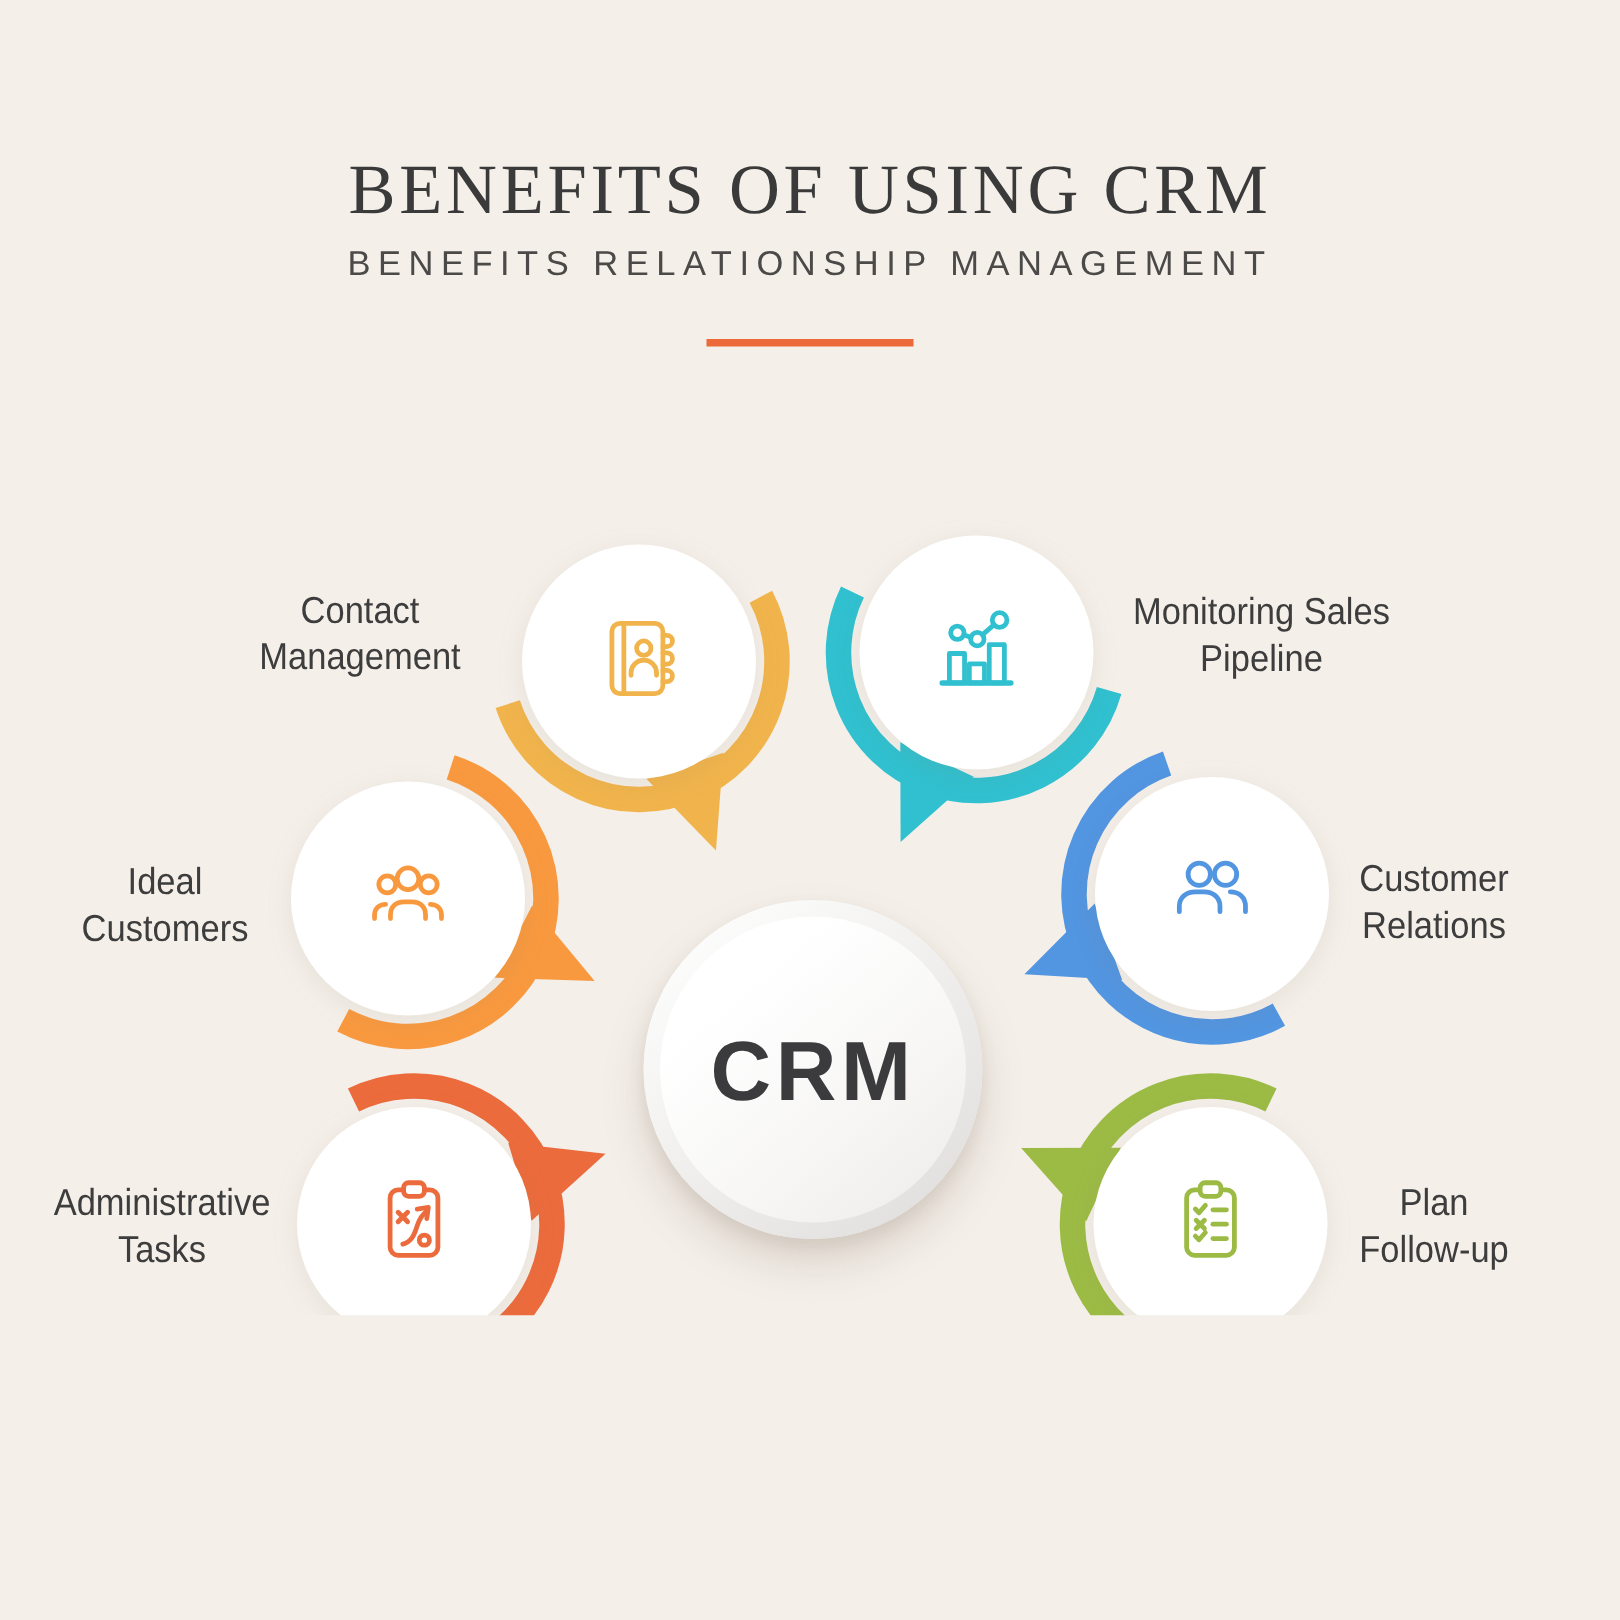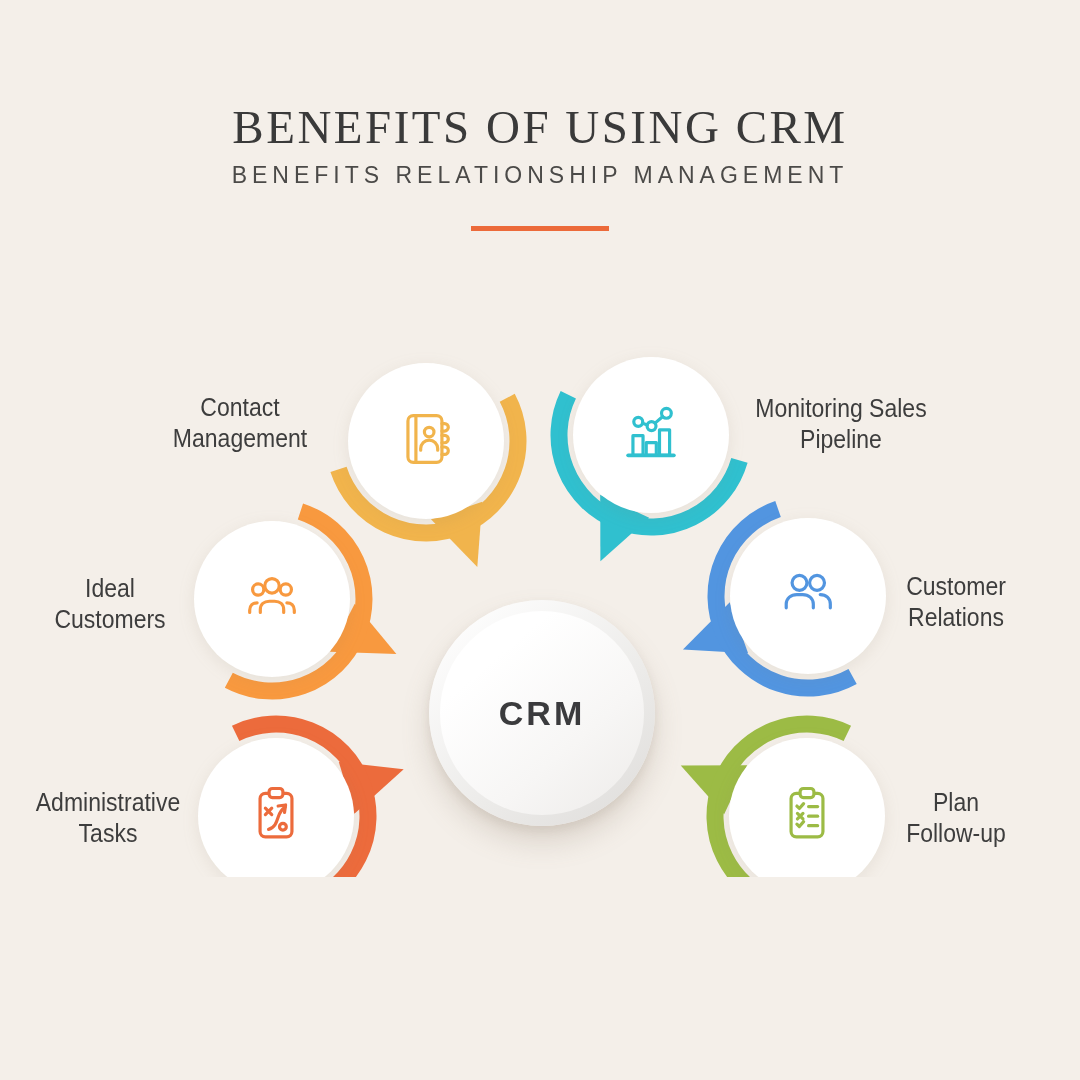--- a/index.html
+++ b/index.html
@@ -25,21 +25,21 @@
                  font-family:"Liberation Sans",sans-serif;font-size:25px;line-height:31px;
                  color:#3D3D3D;text-align:center;white-space:pre-line;font-weight:400;}
 
   
   .crm-outer{position:absolute;left:429px;top:600px;width:226px;height:226px;border-radius:50%;
              background:linear-gradient(140deg,#ffffff 5%,#ecebe9 60%,#dedcda 100%);
              box-shadow:0 16px 28px rgba(130,115,95,.22),0 5px 10px rgba(130,115,95,.12);}
   .crm-inner{position:absolute;inset:11px;border-radius:50%;
              background:linear-gradient(140deg,#ffffff 25%,#f7f6f5 65%,#edebe9 100%);
              display:flex;align-items:center;justify-content:center;}
-  .crm-text{font-weight:700;font-size:34px;letter-spacing:3px;color:#3B3B3D;}
+  .crm-text{font-weight:700;font-size:56px;letter-spacing:3px;color:#3B3B3D;}
 </style>
 </head>
 <body>
 
 <div class="canvas">
   <div class="header">
     <h1 class="title">BENEFITS OF USING CRM</h1>
     <div class="subtitle">BENEFITS RELATIONSHIP MANAGEMENT</div>
     <div class="divider"></div>
   </div>

